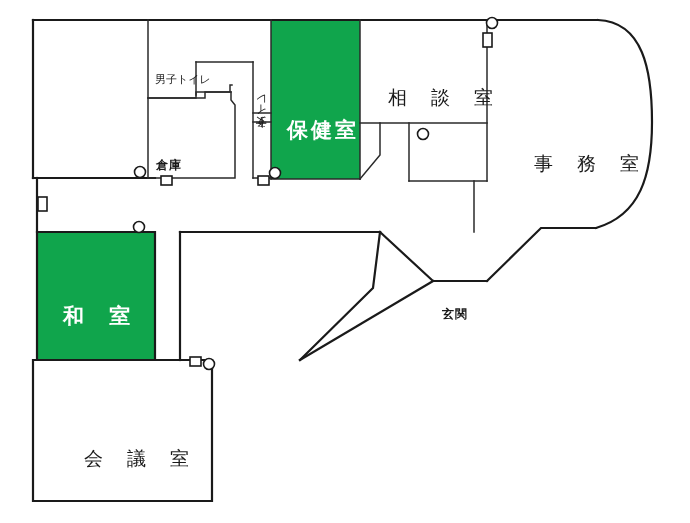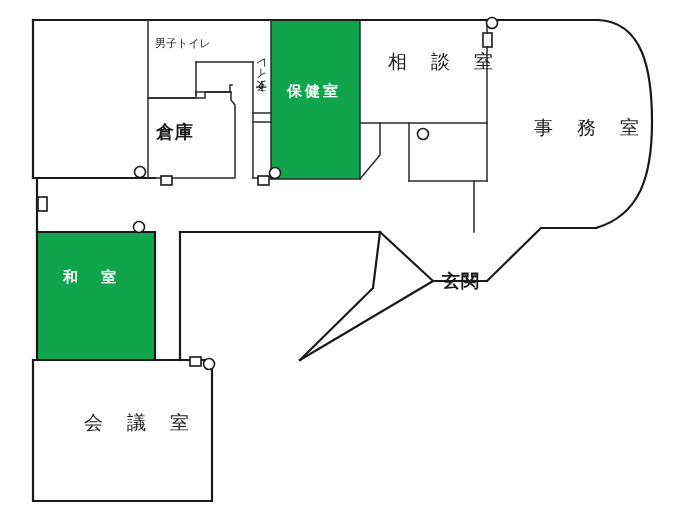--- a/index.html
+++ b/index.html
@@ -23,36 +23,37 @@
     position: absolute;
     top: 0;
     left: 0;
     display: block;
   }
   .room-label {
     position: absolute;
     white-space: nowrap;
     font-family: "DejaVu Sans", "Liberation Sans", sans-serif;
     line-height: 1;
+    margin-top: 36px;
     -webkit-font-smoothing: antialiased;
   }
   .label-major {
     font-size: 19px;
     letter-spacing: 9px;
     color: #1a1a1a;
     font-weight: 500;
   }
   .label-major-green {
-    font-size: 15px;
+    font-size: 21px;
     letter-spacing: 3px;
     color: #ffffff;
     font-weight: 700;
   }
   .label-mid {
-    font-size: 18px;
+    font-size: 12px;
     letter-spacing: 1px;
     color: #1a1a1a;
     font-weight: 600;
   }
   .label-small {
     font-size: 11px;
     letter-spacing: 0px;
     color: #1a1a1a;
     font-weight: 500;
   }

